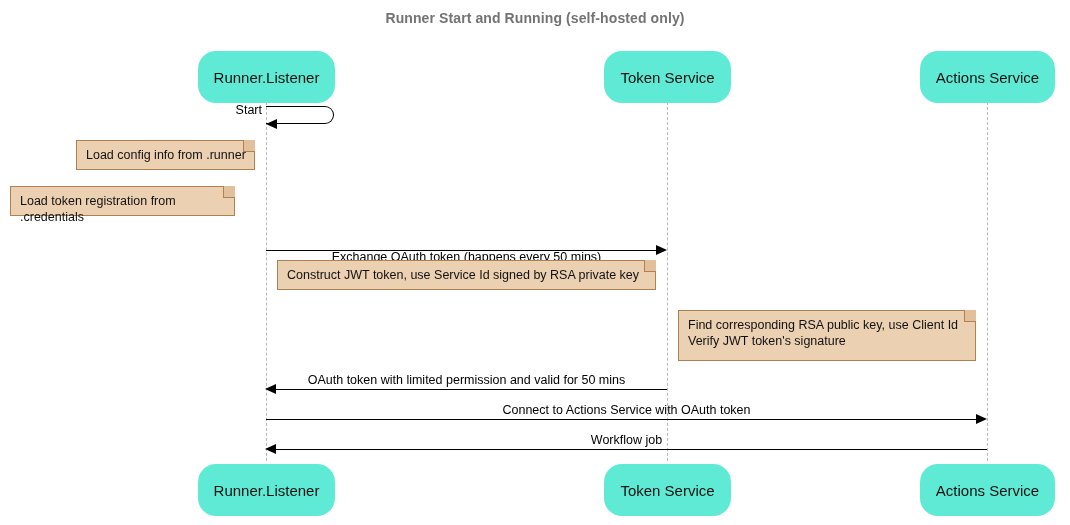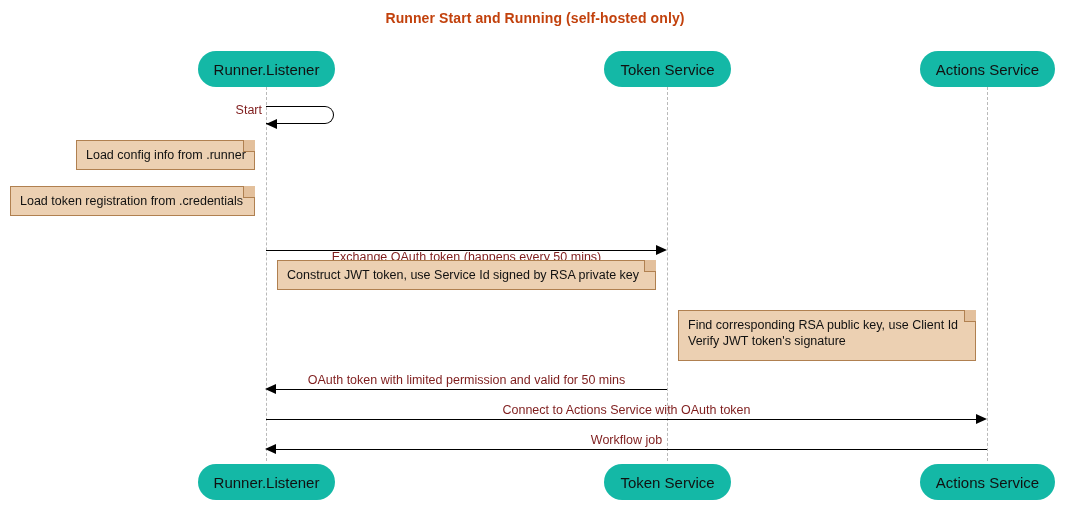--- a/index.html
+++ b/index.html
@@ -17,30 +17,30 @@
   }
 
   #diagram-title {
     position: absolute;
     left: 0;
     top: 10px;
     width: 1070px;
     text-align: center;
     font-size: 14px;
     font-weight: bold;
-    color: #c2410c;
+    color: #737373;
     letter-spacing: 0.1px;
   }
 
   
   .participant {
     position: absolute;
-    height: 36px;
+    height: 52px;
     border-radius: 18px;
-    background: #14b8a6;
+    background: #5eead4;
     display: flex;
     align-items: center;
     justify-content: center;
     font-size: 15px;
     color: #111111;
     box-sizing: border-box;
   }
 
   
   .lifeline {
@@ -77,21 +77,21 @@
 
   
   .msg-line {
     position: absolute;
     height: 0;
     border-top: 1.3px solid #000000;
   }
   .msg-label {
     position: absolute;
     font-size: 12.5px;
-    color: #7f1d1d;
+    color: #000000;
     white-space: nowrap;
     text-align: center;
   }
   .arrowhead {
     position: absolute;
     width: 0;
     height: 0;
     border-top: 5px solid transparent;
     border-bottom: 5px solid transparent;
   }
@@ -129,21 +129,21 @@
 
 <div class="msg-label" style="left:202px; top:103px; width:60px; text-align:right;">Start</div>
 <div class="self-loop" style="left:266px; top:106px; width:68px; height:18px;"></div>
 <div class="arrowhead left" style="left:266px; top:119px;"></div>
 
 <div class="note" style="left:76px; top:140px; width:179px; height:30px;">
   <span class="fold"></span>
   <span class="note-text">Load config info from .runner</span>
 </div>
 
-<div class="note" style="left:10px; top:186px; width:245px; height:30px;">
+<div class="note" style="left:10px; top:186px; width:225px; height:30px;">
   <span class="fold"></span>
   <span class="note-text">Load token registration from .credentials</span>
 </div>
 
 <div class="msg-label" style="left:266px; top:234px; width:401px;margin-top:16px;">Exchange OAuth token (happens every 50 mins)</div>
 <div class="msg-line" style="left:266px; top:250px; width:392px;"></div>
 <div class="arrowhead right" style="left:656px; top:245px;"></div>
 
 <div class="note" style="left:277px; top:260px; width:379px; height:30px;">
   <span class="fold"></span>

